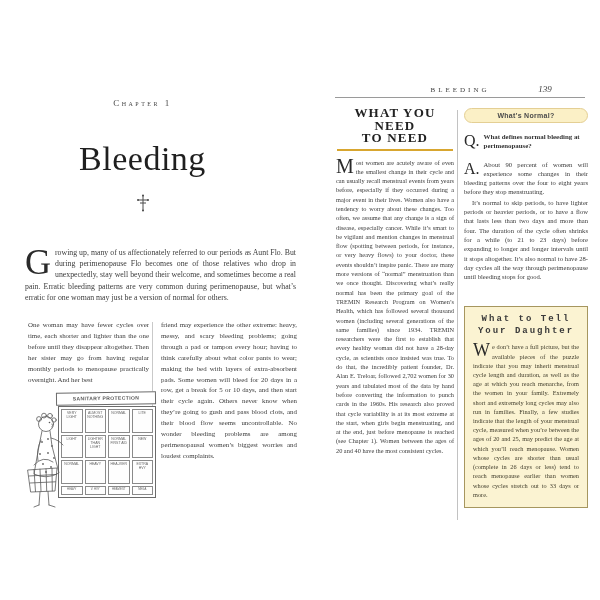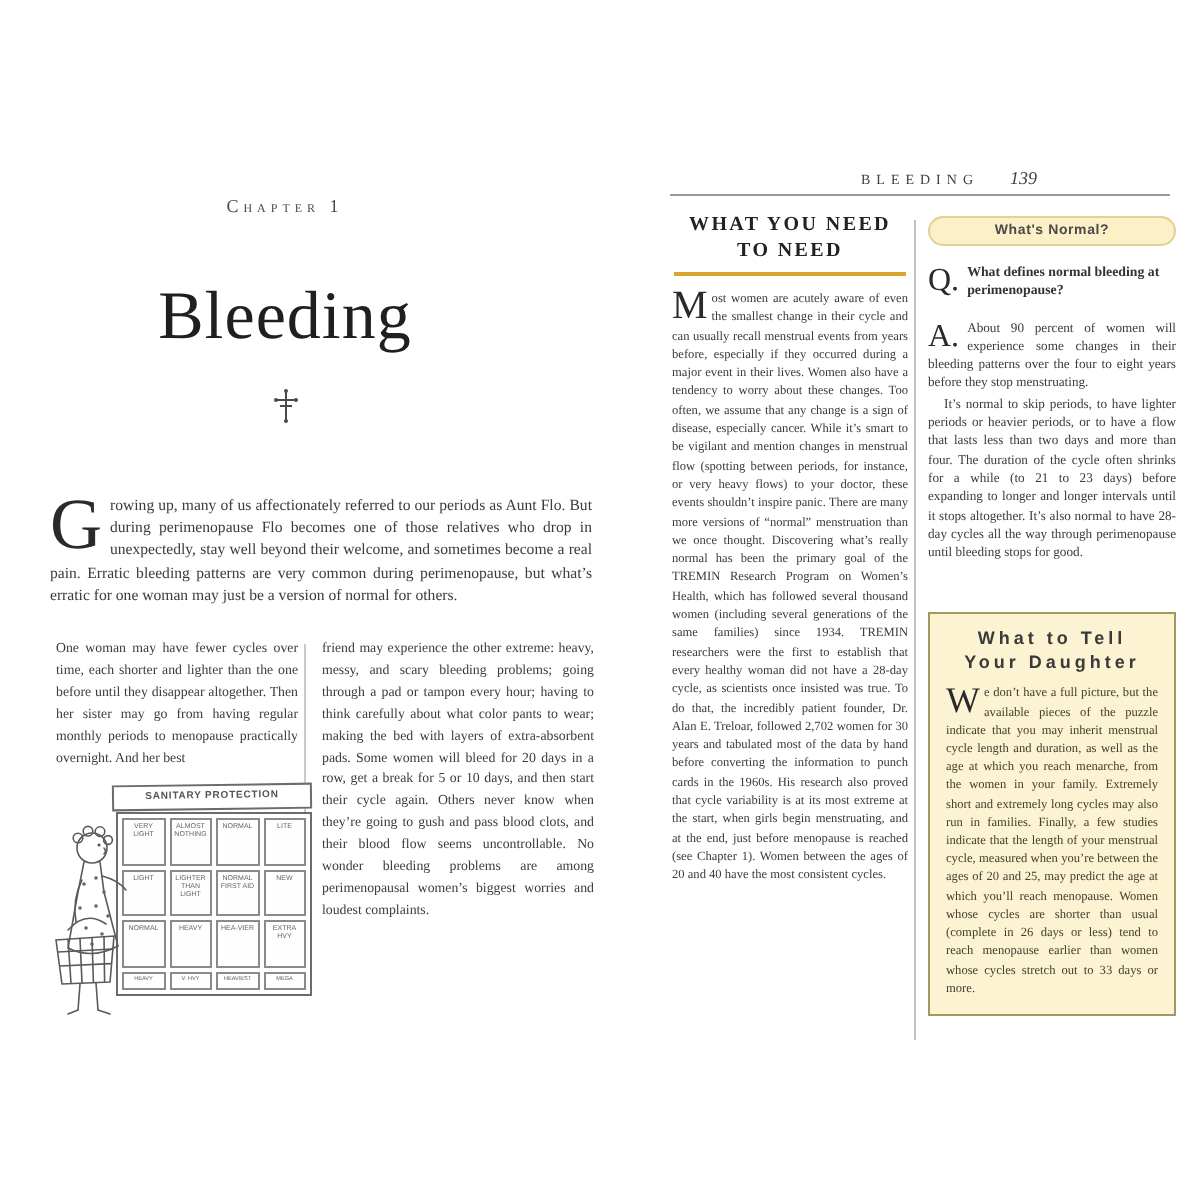--- a/index.html
+++ b/index.html
@@ -36,46 +36,46 @@
   .shelf-box{border:1px solid #8a8a8a;background:#fefefe;overflow:hidden;
     font-family:"Liberation Sans",sans-serif;font-size:3.5px;line-height:1.15;
     color:#666;text-transform:uppercase;text-align:center;padding:1px 0;}
   .shelf-box.small{font-size:2.8px;}
   .shopper{position:absolute;left:0;top:20px;}
   .sketch{stroke:#5a5a5a;fill:none;stroke-width:.8;stroke-linecap:round;}
 
   
   .running-head{left:335px;top:86px;width:250px;text-align:center;
     font-size:7px;letter-spacing:3px;color:#3f3f3f;}
-  .page-number{left:505px;top:84px;width:80px;text-align:left;
+  .page-number{left:505px;top:84px;width:80px;text-align:center;
     font-style:italic;font-size:9px;color:#3f3f3f;}
   .head-rule{left:335px;top:97px;width:250px;height:1px;background:#9a9a9a;}
 
   .rp-left{left:336px;top:107px;width:118px;}
-  .wyntk-heading{font-size:10px;font-weight:bold;letter-spacing:1.2px;
+  .wyntk-heading{font-size:13px;font-weight:bold;letter-spacing:1.2px;
     text-align:center;line-height:12.5px;color:#222;}
   .gold-rule{height:2px;background:var(--accent-gold,#d8a62f);margin:4px 1px 7px 1px;}
   .rp-body{font-size:6.3px;line-height:9.3px;text-align:justify;color:#3b3b3b;}
   .dropcap-m{float:left;font-size:20px;line-height:17px;padding-right:2px;color:#2a2a2a;}
   .rp-divider{left:457px;top:110px;width:1px;height:410px;background:#c2c2c2;}
 
   .rp-right{left:464px;top:108px;width:124px;}
   .pill{box-sizing:border-box;width:100%;border:1px solid var(--pill-border,#e4cf94);
     background:var(--pill-bg,#fbf0c6);border-radius:8px;
     font-family:"Liberation Sans",sans-serif;font-weight:bold;font-size:7px;
     letter-spacing:.3px;color:#4a4a4a;text-align:center;padding:3px 0;}
   .qa{margin-top:9px;overflow:visible;}
   .qa-letter{float:left;font-size:16px;line-height:17px;padding-right:4px;color:#2a2a2a;}
   .q-text{font-size:6.9px;line-height:9.3px;font-weight:bold;color:#333;text-align:left;}
   .a-text{font-size:6.6px;line-height:9.3px;text-align:justify;}
   .a-text.p2{text-indent:8px;margin-top:1px;}
   .daughter-box{box-sizing:border-box;margin-top:25px;width:100%;
     border:1px solid var(--box-border,#a6965f);background:var(--box-bg,#fbf3d2);
     padding:7px 8px 8px 8px;}
-  .box-title{font-family:Liberation Sans, sans-serif;font-weight:bold;font-size:9px;
+  .box-title{font-family:Liberation Mono, monospace;font-weight:bold;font-size:9px;
     letter-spacing:2px;line-height:11.5px;text-align:center;color:#3a3a3a;}
   .box-body{margin-top:5px;font-size:6.3px;line-height:9.2px;text-align:justify;color:#44402f;}
   .dropcap-w{float:left;font-size:18px;line-height:16px;padding-right:2px;color:#2a2a2a;}
 </style>
 </head>
 <body>
 
 <div class="stage">
 
   <div class="abs chapter-label">Chapter 1</div>

